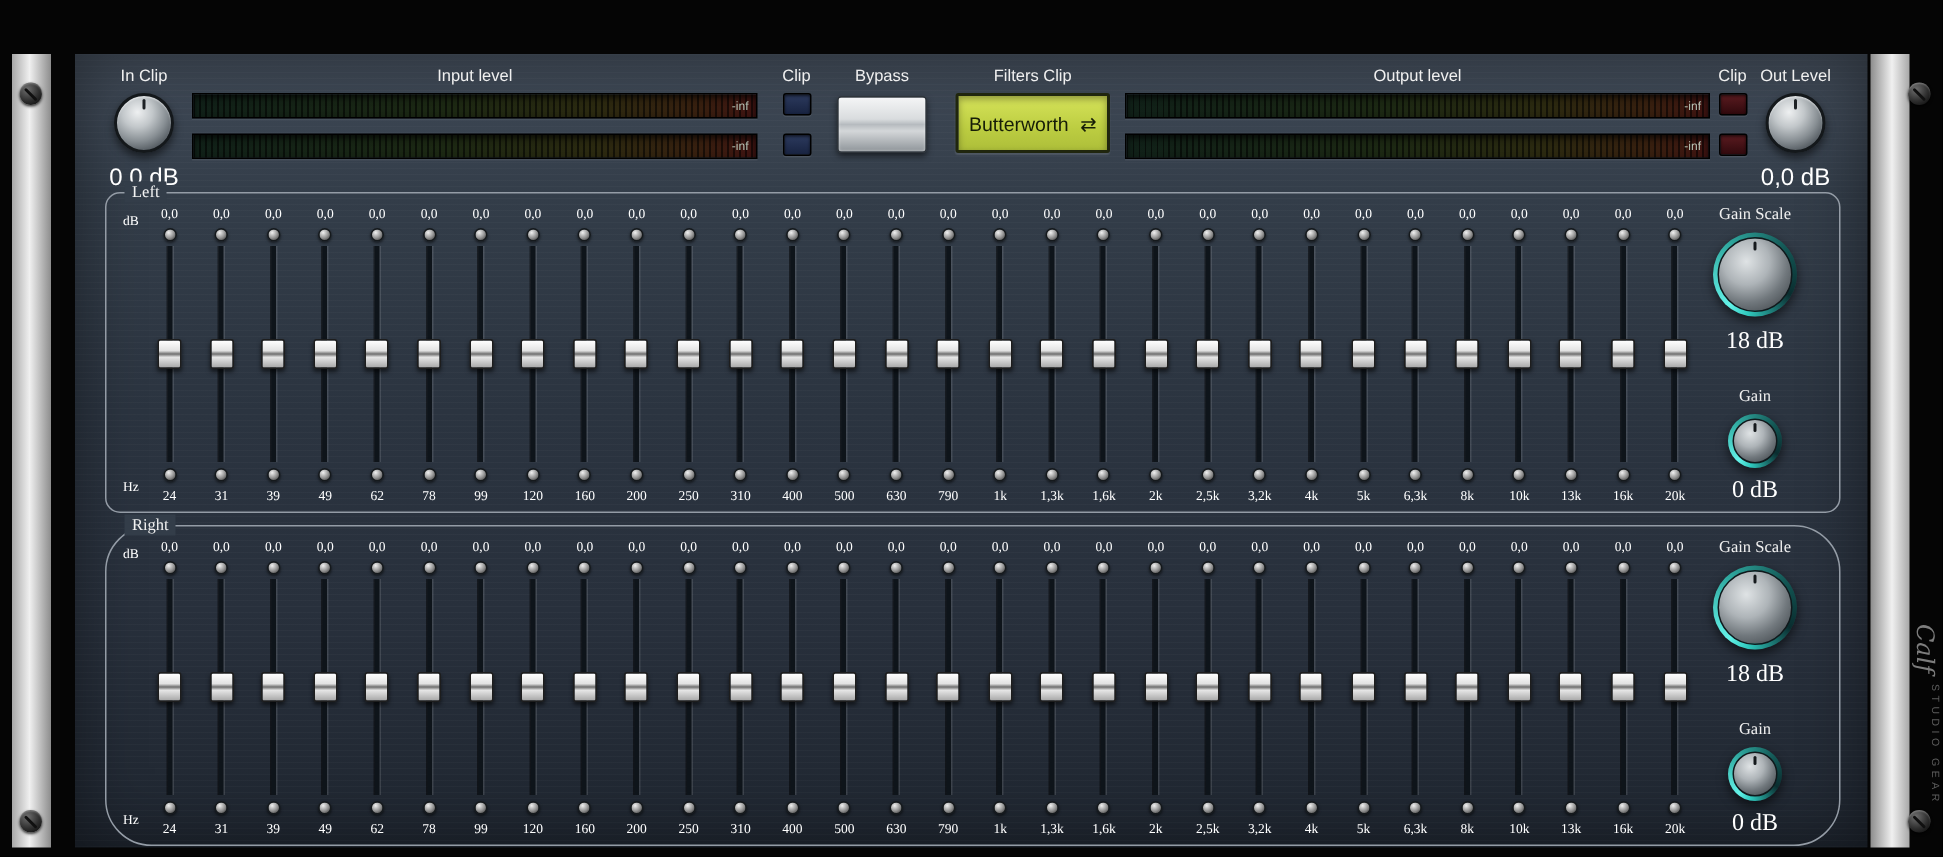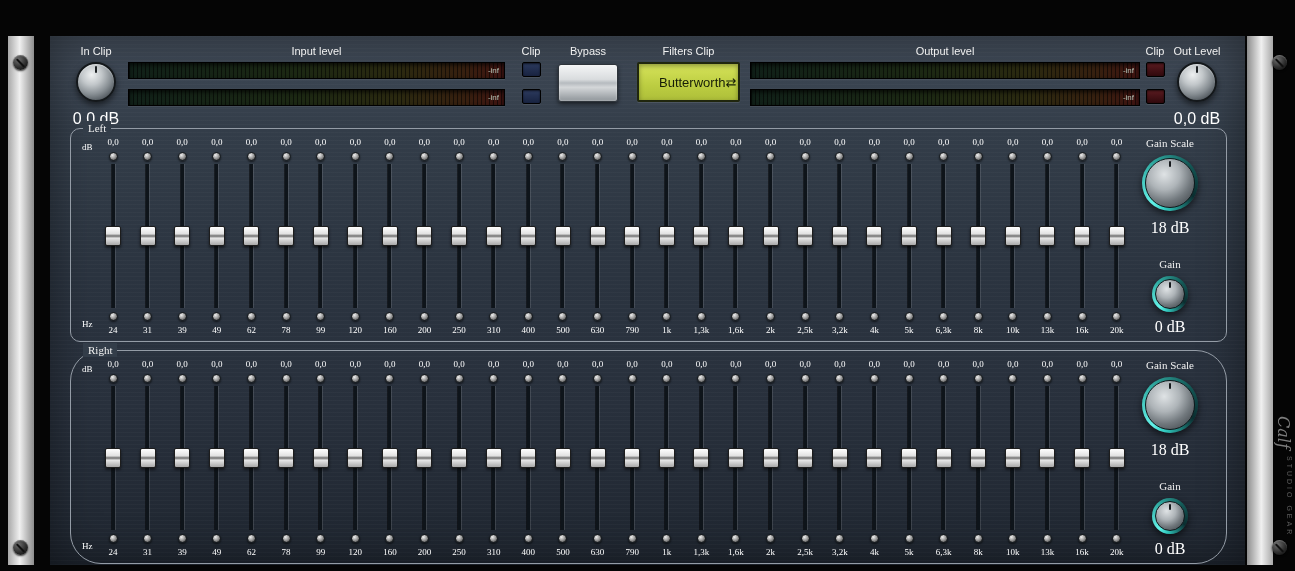--- a/index.html
+++ b/index.html
@@ -74,21 +74,21 @@
   .led.blue{background:linear-gradient(180deg,#2c3a5e,#182340);}
   .led.red{background:linear-gradient(180deg,#5a1b20,#30090d);}
 
   
   .bypass-btn{width:58px;height:36px;margin-top:6px;border-radius:3px;border:1px solid #2e343a;
     background:linear-gradient(180deg,#f4f5f6 0%,#d9dcde 40%,#b6bbbf 50%,#d4d7d9 62%,#8f959a 100%);
     box-shadow:0 2px 4px rgba(0,0,0,.55),inset 0 0 2px rgba(255,255,255,.6);}
   .combo{width:103px;height:40px;margin-top:4px;box-sizing:border-box;border:2px solid #20260e;border-radius:2px;
     background:linear-gradient(180deg,#d6e35a,#bccd41 60%,#aebf3a);
     box-shadow:inset 0 2px 5px rgba(0,0,0,.35),0 1px 1px rgba(255,255,255,.12);
-    display:flex;align-items:center;justify-content:space-between;padding:0 20px;
+    display:flex;align-items:center;justify-content:space-between;padding:0 7px;
     color:#161d07;font-size:13px;}
   .combo-icon{font-size:13px;line-height:1;}
 
   
   .band-group{position:absolute;left:20px;width:1155px;height:212px;border:1px solid #949ca6;border-radius:10px;font-family:Liberation Serif, serif;}
   .group-left{top:92px;}
   .group-right{top:314px;border-radius:31px;}
   .legend{position:absolute;top:-8px;left:12px;padding:0 5px;font-size:11px;color:#f2f2f2;background:#333d49;line-height:14px;}
   .unit{position:absolute;left:11px;font-size:9px;color:#fff;}
   .unit-db{top:13px;}

